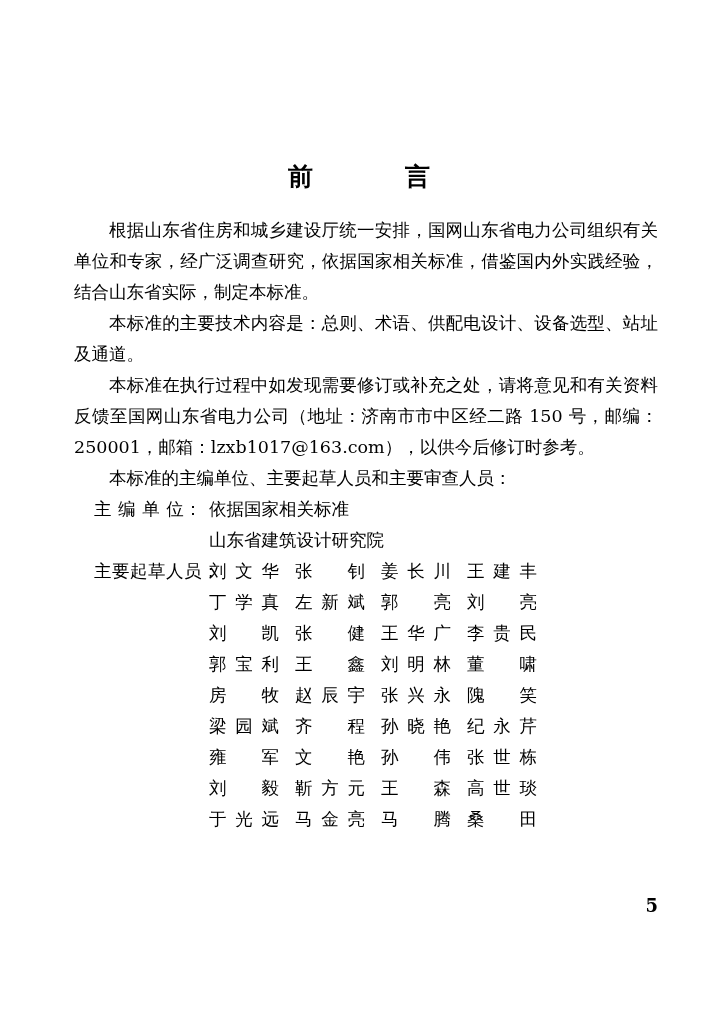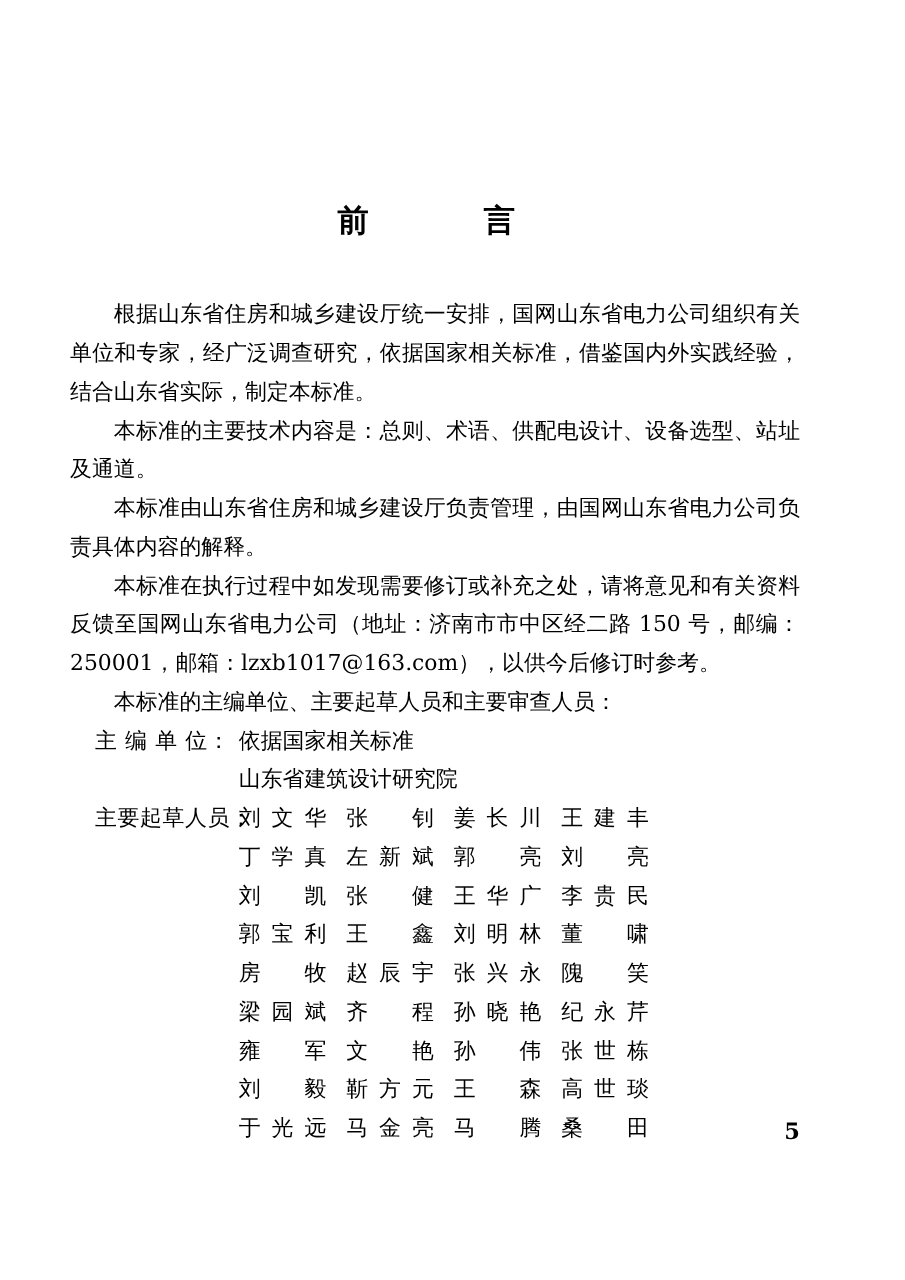--- a/index.html
+++ b/index.html
@@ -11,35 +11,35 @@
     position: relative;
     width: 724px;
     height: 1024px;
     background: #ffffff;
     font-family: "DejaVu Serif", "Liberation Serif", serif;
     color: #000000;
     overflow: hidden;
   }
   .content {
     position: absolute;
-    left: 56px;
+    left: 74px;
     top: 0;
     width: 584px;
     height: 868px;
   }
   .doc-title {
     margin-top: 160px;
     text-align: center;
     font-size: 25px;
     letter-spacing: 14px;
     font-weight: bold;
     font-family: "DejaVu Serif", "Liberation Serif", serif;
   }
   .body-block {
-    margin-top: 44px;
+    margin-top: 22px;
     font-size: 17.5px;
     line-height: 31px;
     text-align: justify;
     text-justify: inter-ideograph;
   }
   .para {
     text-indent: 2em;
     margin: 0;
     padding: 0;
   }
@@ -92,21 +92,20 @@
 <body>
 
 <div class="page">
   <div class="content">
 
     <div class="doc-title">前　　言</div>
 
     <div class="body-block">
       <p class="para">根据山东省住房和城乡建设厅统一安排，国网山东省电力公司组织有关单位和专家，经广泛调查研究，依据国家相关标准，借鉴国内外实践经验，结合山东省实际，制定本标准。</p>
       <p class="para">本标准的主要技术内容是：总则、术语、供配电设计、设备选型、站址及通道。</p>
-      <p class="para">本标准由山东省住房和城乡建设厅负责管理，由国网山东省电力公司负责具体内容的解释。</p>
       <p class="para">本标准在执行过程中如发现需要修订或补充之处，请将意见和有关资料反馈至国网山东省电力公司（地址：济南市市中区经二路 150 号，邮编：250001，邮箱：lzxb1017@163.com），以供今后修订时参考。</p>
       <p class="para">本标准的主编单位、主要起草人员和主要审查人员：</p>
     </div>
 
     <div class="list-block">
 
       <div class="list-row">
         <span class="row-label">主 编 单 位：</span>
         <span class="row-value">依据国家相关标准</span>
       </div>

